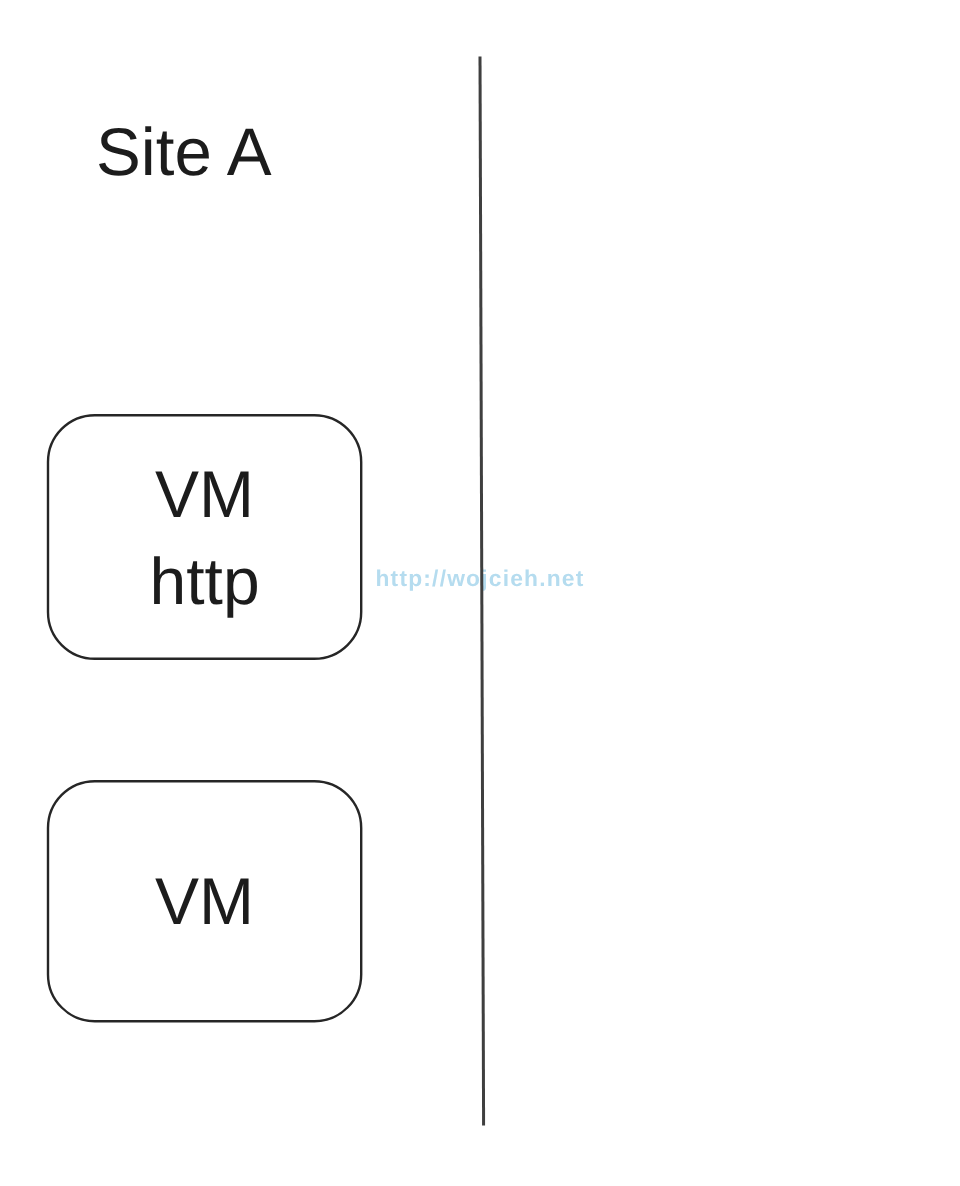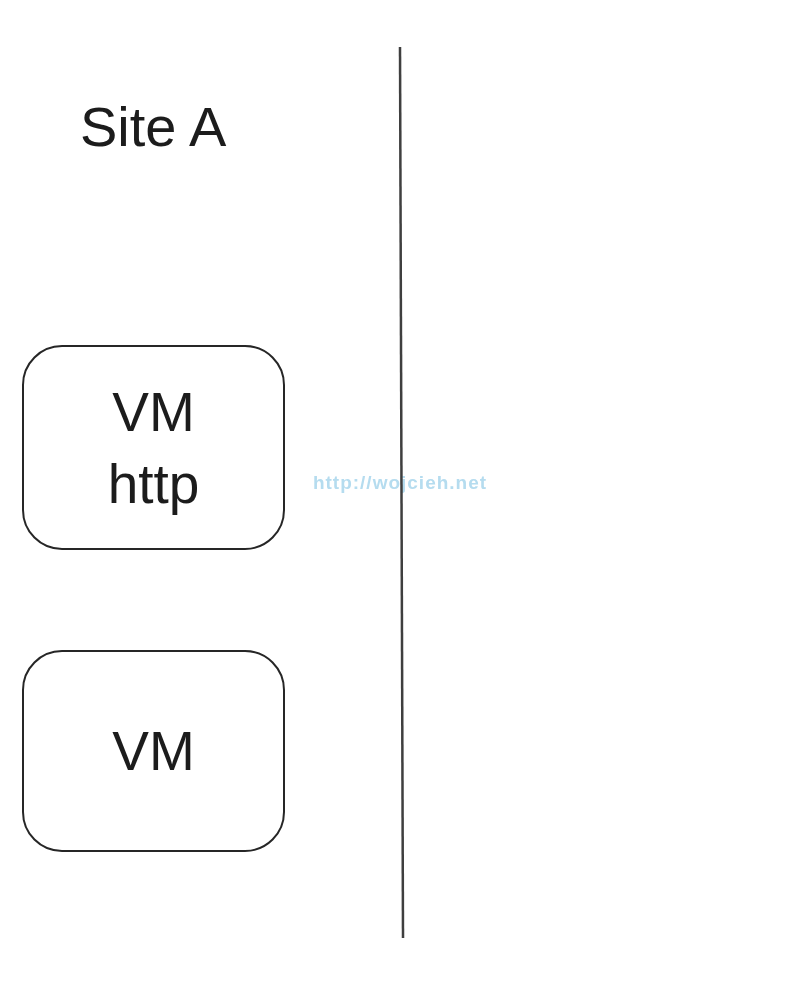--- a/index.html
+++ b/index.html
@@ -31,21 +31,21 @@
     position: absolute;
     left: 0;
     top: 0;
     width: 800px;
     height: 988px;
     pointer-events: none;
   }
 
   .vm-box {
     position: absolute;
-    left: 22px;
+    left: 39px;
     width: 263px;
     border: 2.5px solid #262626;
     border-radius: 40px;
     box-sizing: border-box;
     background: #ffffff;
     display: flex;
     flex-direction: column;
     align-items: center;
     justify-content: center;
     text-align: center;

